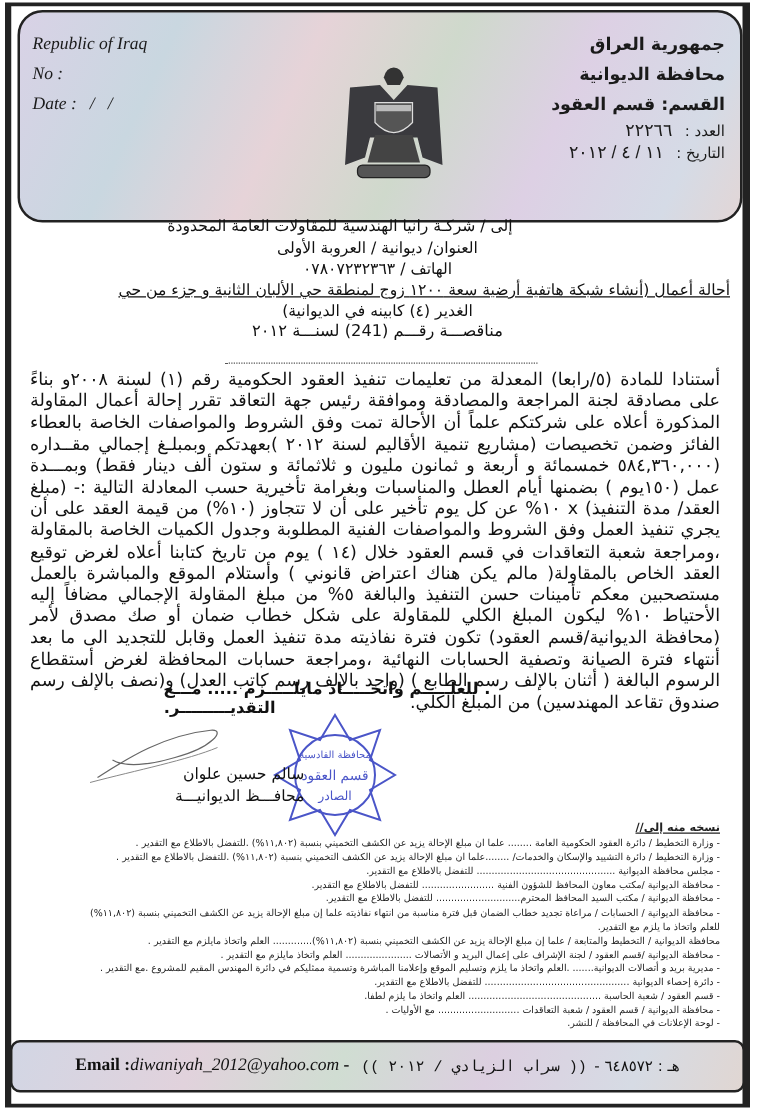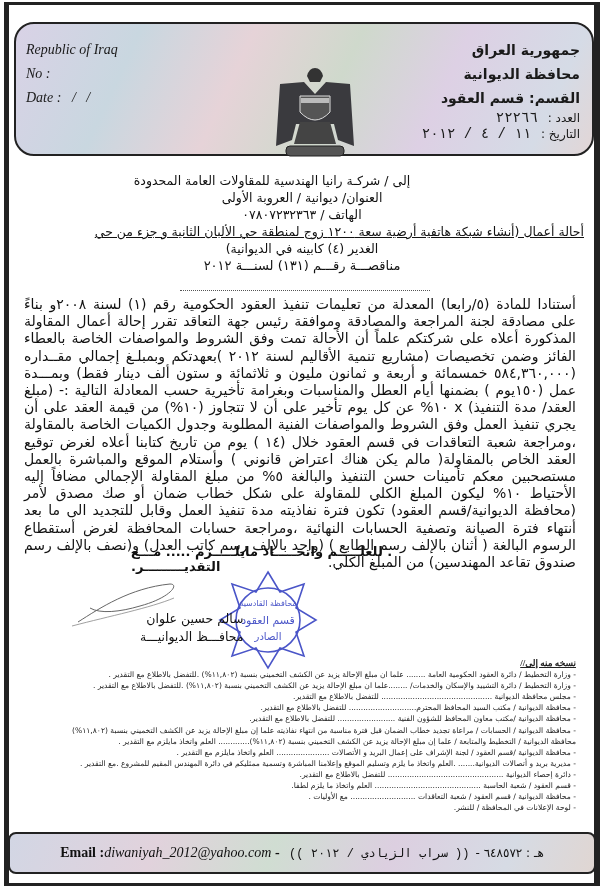--- a/index.html
+++ b/index.html
@@ -1,37 +1,37 @@
 <!DOCTYPE html>
 <html><head>
 <meta charset="utf-8">
 <style>
   html,body{margin:0;padding:0;}
   body{width:606px;height:891px;background:#fff;position:relative;overflow:hidden;font-family:"DejaVu Sans",sans-serif;color:#111;}
   .page-frame{position:absolute;left:4px;top:2px;width:596px;height:884px;border-left:5px solid #222;border-top:3px solid #222;border-right:6px solid #222;border-bottom:3px solid #222;box-sizing:border-box;}
-  .letterhead{position:absolute;left:14px;top:22px;width:580px;height:134px;border:2px solid #222;border-radius:20px;box-sizing:border-box;
+  .letterhead{position:absolute;left:14px;top:8px;width:580px;height:170px;border:2px solid #222;border-radius:20px;box-sizing:border-box;
     background:linear-gradient(115deg,#d9d2e6 0%,#c9d7e0 20%,#e6d3d8 38%,#cfd9cc 55%,#ddd0e4 72%,#d5dbe6 90%,#e2d6d6 100%);}
   .lh-en{position:absolute;left:10px;top:14px;font-family:"Liberation Serif",serif;font-style:italic;font-size:14px;line-height:24px;color:#1a1a1a;}
   .lh-en div{height:24px;}
   .lh-ar{position:absolute;right:12px;top:14px;direction:rtl;text-align:right;font-family:"DejaVu Sans",sans-serif;font-size:14px;font-weight:bold;color:#1a1a1a;line-height:24px;}
   .lh-ar .meta{font-weight:normal;font-size:12px;line-height:16px;}
-  .lh-ar .hand{font-family:Liberation Mono, monospace;font-size:14px;margin-right:6px;}
+  .lh-ar .hand{font-family:Liberation Sans, sans-serif;font-size:14px;margin-right:6px;}
   .emblem{position:absolute;left:244px;top:40px;width:110px;height:100px;}
   .addr{position:absolute;left:20px;right:22px;top:172px;direction:rtl;text-align:center;font-size:12.5px;line-height:17px;}
   .addr .to{margin-right:60px;}
   .addr .subject{text-align:right;padding-right:0;text-decoration:underline;}
   .addr .tender{font-size:13px;}
   .dotted{position:absolute;left:180px;top:290px;width:250px;border-top:1px dotted #555;}
   .body-text{position:absolute;left:24px;right:30px;top:296px;direction:rtl;text-align:justify;font-size:14px;line-height:17.2px;text-align-last:right;}
   .closing{position:absolute;left:131px;width:340px;top:544px;direction:rtl;text-align:left;font-weight:bold;font-size:13px;}
   .stamp{position:absolute;left:218px;top:570px;width:100px;height:100px;}
   .sig{position:absolute;left:140px;top:610px;direction:rtl;text-align:right;font-weight:normal;font-size:12.5px;line-height:18px;}
   .sig-scribble{position:absolute;left:70px;top:578px;width:110px;height:50px;}
   .cc{position:absolute;left:14px;right:30px;top:658px;direction:rtl;text-align:right;font-size:7.6px;line-height:11.1px;color:#222;}
-  .cc .cc-head{font-size:9px;text-decoration:underline;font-weight:bold;font-family:Liberation Serif, serif;}
+  .cc .cc-head{font-size:9px;text-decoration:underline;font-weight:bold;}
   .cc div{white-space:nowrap;}
   .footer{position:absolute;left:8px;top:832px;width:588px;height:42px;border:2px solid #222;border-radius:8px;box-sizing:border-box;
     background:linear-gradient(110deg,#d2d6e4 0%,#e1d2dc 25%,#d0ddd2 45%,#dccfe0 65%,#d6dbe4 85%,#e0d6d2 100%);
     display:flex;align-items:center;justify-content:center;font-family:"Liberation Serif",serif;font-size:14px;font-weight:bold;text-align:center;}
   .footer .email{font-style:italic;font-weight:normal;}
 </style>
 </head>
 <body>
 
 <div class="page-frame"></div>
@@ -66,21 +66,21 @@
     </div>
   </div>
 </div>
 
 <div class="addr">
   <div class="to">إلى / شركـة رانيا الهندسية للمقاولات العامة المحدودة</div>
   <div>العنوان/ ديوانية / العروبة الأولى</div>
   <div>الهاتف / ٠٧٨٠٧٢٣٢٣٦٣</div>
   <div class="subject">أحالة أعمال (أنشاء شبكة هاتفية أرضية سعة ١٢٠٠ زوج لمنطقة حي الألبان الثانية و جزء من حي</div>
   <div>الغدير (٤) كابينه في الديوانية)</div>
-  <div class="tender">مناقصـــة رقـــم (١٣١) لسنـــة ٢٠١٢</div>
+  <div class="tender">مناقصـــة رقـــم (241) لسنـــة ٢٠١٢</div>
 </div>
 <div class="dotted"></div>
 
 <div class="body-text">أستنادا للمادة (٥/رابعا) المعدلة من تعليمات تنفيذ العقود الحكومية رقم (١) لسنة ٢٠٠٨و بناءً على مصادقة لجنة المراجعة والمصادقة وموافقة رئيس جهة التعاقد تقرر إحالة أعمال المقاولة المذكورة أعلاه على شركتكم علماً أن الأحالة تمت وفق الشروط والمواصفات الخاصة بالعطاء الفائز وضمن تخصيصات (مشاريع تنمية الأقاليم لسنة ٢٠١٢ )بعهدتكم وبمبلـغ إجمالي مقــداره (٥٨٤,٣٦٠,٠٠٠ خمسمائة و أربعة و ثمانون مليون و ثلاثمائة و ستون ألف دينار فقط) وبمـــدة عمل (١٥٠يوم ) بضمنها أيام العطل والمناسبات وبغرامة تأخيرية حسب المعادلة التالية :- (مبلغ العقد/ مدة التنفيذ) x ١٠% عن كل يوم تأخير على أن لا تتجاوز (١٠%) من قيمة العقد على أن يجري تنفيذ العمل وفق الشروط والمواصفات الفنية المطلوبة وجدول الكميات الخاصة بالمقاولة ،ومراجعة شعبة التعاقدات في قسم العقود خلال (١٤ ) يوم من تاريخ كتابنا أعلاه لغرض توقيع العقد الخاص بالمقاولة( مالم يكن هناك اعتراض قانوني ) وأستلام الموقع والمباشرة بالعمل مستصحبين معكم تأمينات حسن التنفيذ والبالغة ٥% من مبلغ المقاولة الإجمالي مضافاً إليه الأحتياط ١٠% ليكون المبلغ الكلي للمقاولة على شكل خطاب ضمان أو صك مصدق لأمر (محافظة الديوانية/قسم العقود) تكون فترة نفاذيته مدة تنفيذ العمل وقابل للتجديد الى ما بعد أنتهاء فترة الصيانة وتصفية الحسابات النهائية ،ومراجعة حسابات المحافظة لغرض أستقطاع الرسوم البالغة ( أثنان بالإلف رسم الطابع ) (واحد بالإلف رسم كاتب العدل) و(نصف بالإلف رسم صندوق تقاعد المهندسين) من المبلغ الكلي.</div>
 
 <div class="closing">. للعلـــــم واتخـــــاذ مايلـــــزم ..... مـــع التقديـــــــــر.</div>
 
 <svg class="sig-scribble" viewBox="0 0 110 50">
   <path d="M8 44 C 30 30, 60 10, 100 6 C 110 6, 100 20, 70 28 C 50 34, 30 36, 20 30" fill="none" stroke="#666" stroke-width="1"></path>
   <path d="M2 48 C 40 38, 80 30, 104 20" fill="none" stroke="#888" stroke-width="0.8"></path>
@@ -99,23 +99,24 @@
 <div class="sig">
   <div>سالم حسين علوان</div>
   <div>محافـــظ الديوانيـــة</div>
 </div>
 
 <div class="cc">
   <div class="cc-head">نسخه منه إلى//</div>
   <div>- وزارة التخطيط / دائرة العقود الحكومية العامة ........ علما ان مبلغ الإحالة يزيد عن الكشف التخميني بنسبة (١١,٨٠٢%) .للتفضل بالاطلاع مع التقدير .</div>
   <div>- وزارة التخطيط / دائرة التشييد والإسكان والخدمات/ ........علما ان مبلغ الإحالة يزيد عن الكشف التخميني بنسبة (١١,٨٠٢%) .للتفضل بالاطلاع مع التقدير .</div>
   <div>- مجلس محافظة الديوانية .............................................. للتفضل بالاطلاع مع التقدير.</div>
+  <div>- محافظة الديوانية /مكتب معاون المحافظ للشؤون الفنية ........................ للتفضل بالاطلاع مع التقدير.</div>
   <div>- محافظة الديوانية / مكتب السيد المحافظ المحترم............................ للتفضل بالاطلاع مع التقدير.</div>
-  <div>- محافظة الديوانية /مكتب معاون المحافظ للشؤون الفنية ........................ للتفضل بالاطلاع مع التقدير.</div>
   <div>- محافظة الديوانية / الحسابات / مراعاة تجديد خطاب الضمان قبل فترة مناسبة من انتهاء نفاذيته علما إن مبلغ الإحالة يزيد عن الكشف التخميني بنسبة (١١,٨٠٢%)</div>
+  <div>للعلم واتخاذ ما يلزم مع التقدير.</div>
   <div>محافظة الديوانية / التخطيط والمتابعة / علما إن مبلغ الإحالة يزيد عن الكشف التخميني بنسبة (١١,٨٠٢%)............. العلم واتخاذ مايلزم مع التقدير .</div>
   <div>- محافظة الديوانية /قسم العقود / لجنة الإشراف على إعمال البريد و الأتصالات ...................... العلم واتخاذ مايلزم مع التقدير .</div>
   <div>- مديرية بريد و أتصالات الديوانية....... .العلم واتخاذ ما يلزم وتسليم الموقع وإعلامنا المباشرة وتسمية ممثليكم في دائرة المهندس المقيم للمشروع .مع التقدير .</div>
   <div>- دائرة إحصاء الديوانية ................................................ للتفضل بالاطلاع مع التقدير.</div>
   <div>- قسم العقود / شعبة الحاسبة ............................................ العلم واتخاذ ما يلزم لطفا.</div>
   <div>- محافظة الديوانية / قسم العقود / شعبة التعاقدات ........................... مع الأوليات .</div>
   <div>- لوحة الإعلانات في المحافظة / للنشر.</div>
 </div>
 
 <div class="footer">

